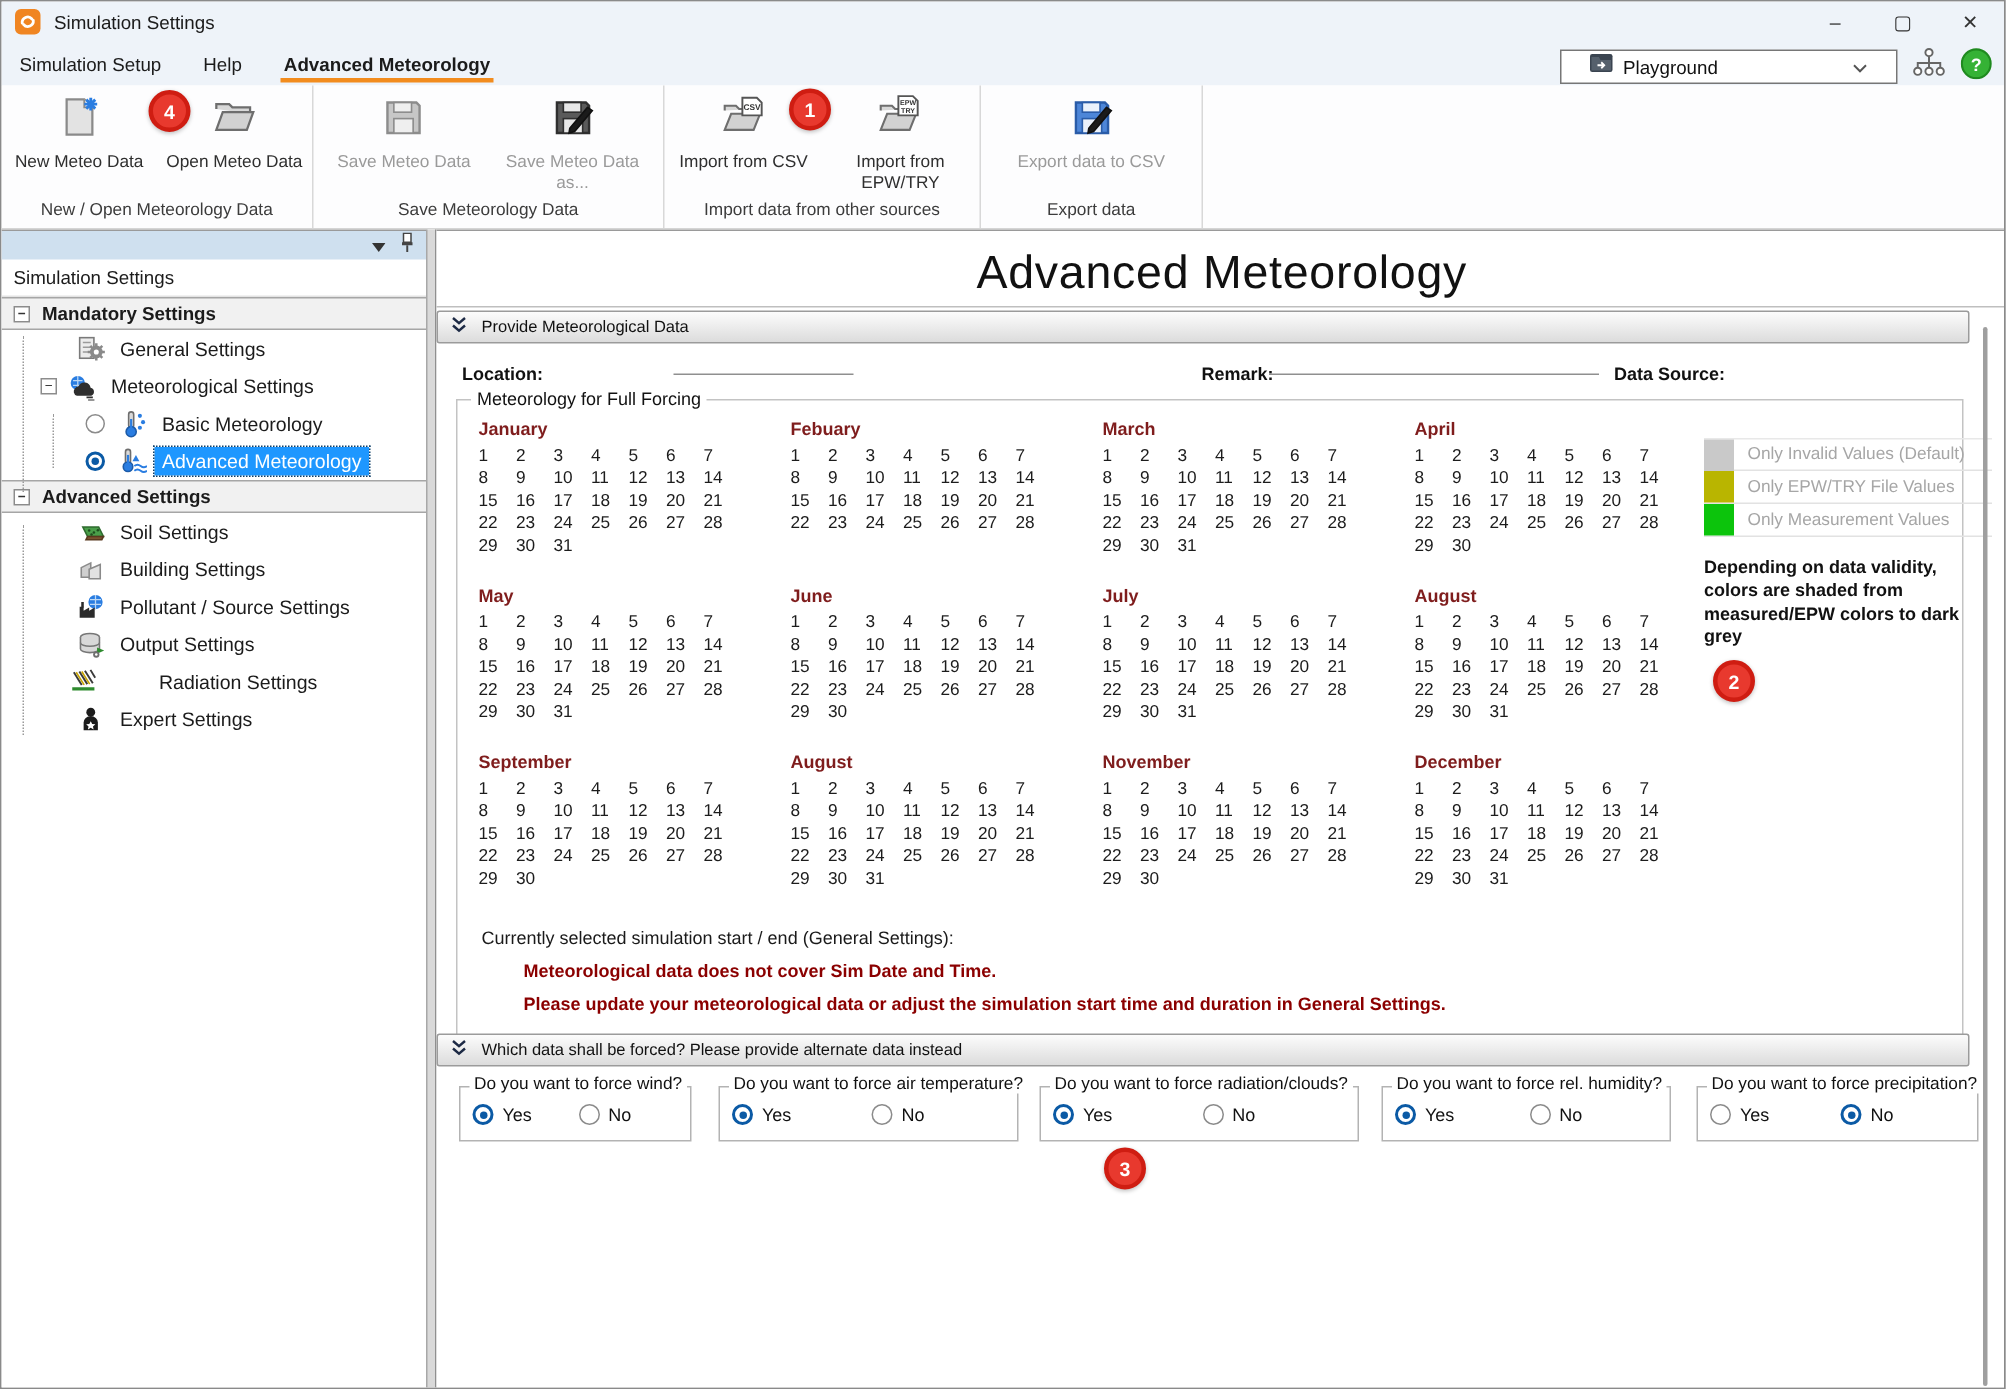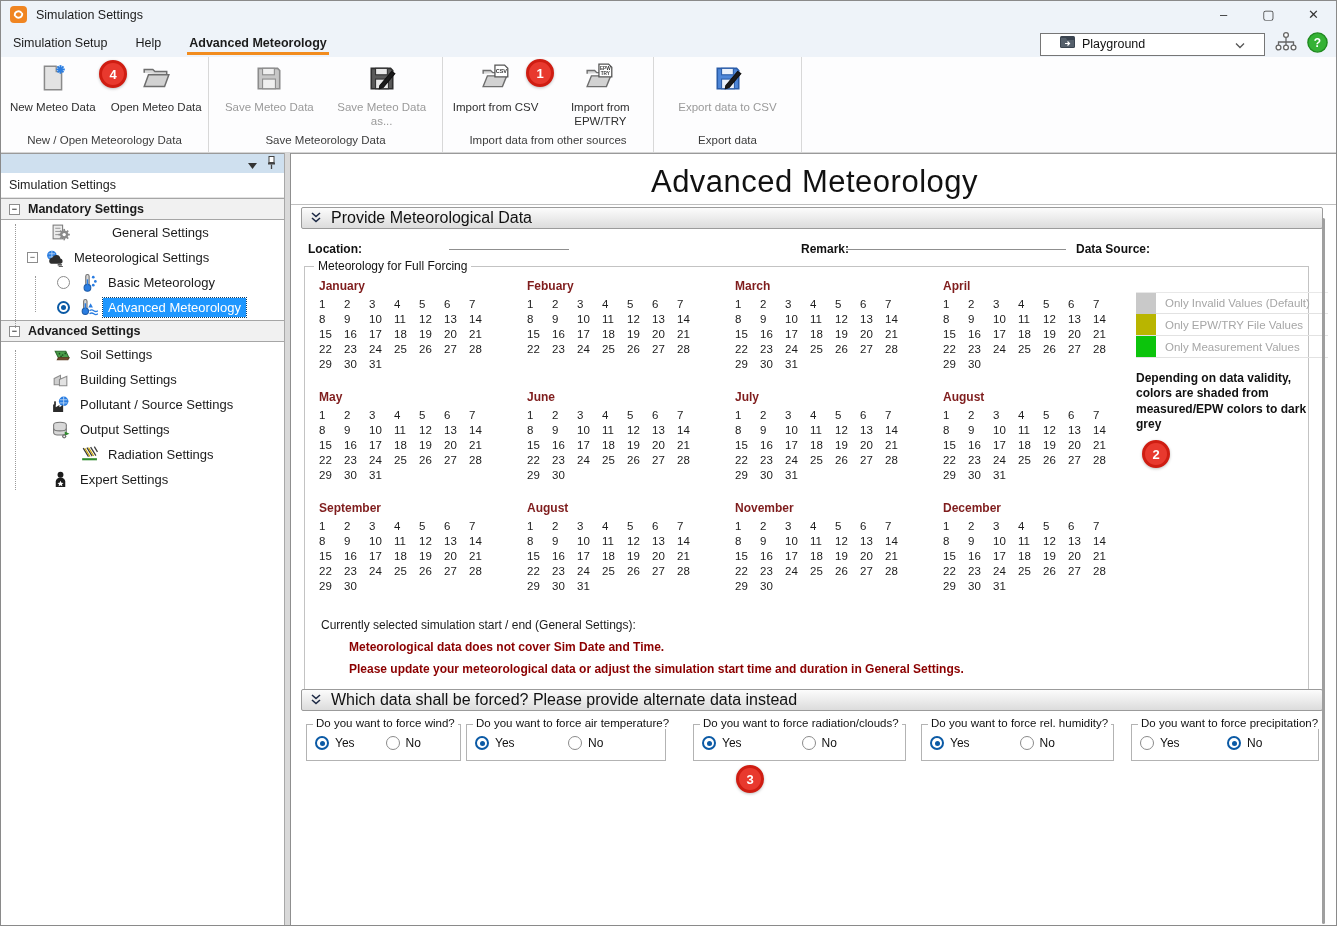--- a/index.html
+++ b/index.html
@@ -53,21 +53,21 @@
   .radio-sm { width:13px; height:13px; border-radius:50%; border:1px solid #8b8b8b; background:#fff; flex:none; margin-right:9px; position:relative; }
   .radio-sm.on { border:2px solid #0b5aa5; }
   .radio-sm.on::after { content:""; position:absolute; left:2px; top:2px; width:5px; height:5px; border-radius:50%; background:#0b5aa5; }
   .dot-v { position:absolute; border-left:1px dotted #9a9a9a; width:0; }
   .splitter { position:absolute; left:283px; top:152px; width:7px; bottom:0; background:#d9d9d9; border-left:1px solid #a8a8a8; border-right:1px solid #8f8f8f; }
 
   
   .main { position:absolute; left:290px; top:152px; width:1047px; bottom:0; background:#fff; border-top:1px solid #9a9a9a; }
   .main-title { position:absolute; left:0; top:10px; width:100%; text-align:center; font-size:31px; font-weight:300; color:#111; letter-spacing:.5px; }
   .title-rule { position:absolute; left:0; top:50px; width:100%; border-top:1px solid #bfbfbf; }
-  .sec-bar { position:absolute; left:10px; width:1022px; height:22px; background:linear-gradient(#fcfcfc,#dcdcdc); border:1px solid #9b9b9b; border-radius:2px; display:flex; align-items:center; gap:10px; padding-left:9px; font-size:16px; color:#111; }
+  .sec-bar { position:absolute; left:0; width:1022px; height:22px; background:linear-gradient(#fcfcfc,#dcdcdc); border:1px solid #9b9b9b; border-radius:2px; display:flex; align-items:center; gap:10px; padding-left:9px; font-size:11px; color:#111; }
   .sec-bar.bar1 { top:53px; } .sec-bar.bar2 { top:535px; }
   .scroll-line { position:absolute; left:1031px; top:64px; width:3px; height:706px; background:#9f9f9f; border-radius:2px; }
 
   .field-label { position:absolute; font-size:12px; font-weight:600; color:#111; }
   .field-line { position:absolute; border-bottom:1px solid #8f8f8f; height:16px; }
 
   .cal-fieldset { position:absolute; left:13px; top:112px; width:1005px; height:440px; border:1px solid #c3c3c3; }
   .cal-legend-title { position:absolute; left:9px; top:-8px; background:#fff; padding:0 4px; font-size:12px; color:#111; }
   .months { position:absolute; left:14px; top:12px; display:grid; grid-template-columns:repeat(4,208px); row-gap:17px; }
   .month .mname { font-size:12px; font-weight:bold; color:#7f1d1d; margin-bottom:5px; }
@@ -84,21 +84,21 @@
   .status-warn { position:absolute; left:30px; font-size:12px; font-weight:bold; color:#8b0000;padding-left:28px; }
   .status-2 { top:486px; } .status-3 { top:508px; }
 
   .force-box { position:absolute; top:570px; height:37px; border:1px solid #b3b3b3; }
   .force-box .q { position:absolute; left:6px; top:-8px; background:#fff; padding:0 3px; font-size:11.5px; color:#111; white-space:nowrap; }
   .force-box .opts { position:absolute; left:8px; right:4px; top:11px; display:flex; }
   .force-opt { width:50%; display:flex; align-items:center; gap:6px; font-size:12px; color:#111; }
   .radio-f { width:14px; height:14px; border-radius:50%; border:1px solid #8b8b8b; background:#fff; flex:none; position:relative; }
   .radio-f.on { border:2px solid #0b5aa5; }
   .radio-f.on::after { content:""; position:absolute; left:2.5px; top:2.5px; width:5px; height:5px; border-radius:50%; background:#0b5aa5; }
-  .fb-1 { left:15px;  width:155px; } .fb-2 { left:175px; width:200px; }
+  .fb-1 { left:15px;  width:155px; } .fb-2 { left:188px; width:200px; }
   .fb-3 { left:402px; width:213px; } .fb-4 { left:630px; width:193px; }
   .fb-5 { left:840px; width:188px; }
 </style>
 </head>
 <body>
 
 <div class="window">
 
   <div class="titlebar">
     <div class="appicon">
@@ -248,21 +248,21 @@
             <rect x="1" y="6.5" width="7" height="2" fill="#444"></rect>
             <line x1="4.5" y1="8.5" x2="4.5" y2="13" stroke="#444" stroke-width="1.3"></line>
           </svg></span>
     </div>
     <div class="side-title">Simulation Settings</div>
     <div id="tree">
         <div class="tree-header">
           <span class="expand-box">−</span>
           <span>Mandatory Settings</span>
         </div>
-        <div class="tree-item" style="padding-left: 50px; gap: 32px;">
+        <div class="tree-item" style="padding-left: 50px;">
           <span class="icon18"><svg width="19" height="19" viewBox="0 0 18 18">
               <rect x="2" y="2" width="9" height="13" fill="#ececec" stroke="#7a7a7a"></rect>
               <line x1="4" y1="5" x2="9" y2="5" stroke="#9a9a9a"></line>
               <line x1="4" y1="8" x2="9" y2="8" stroke="#9a9a9a"></line>
               <line x1="4" y1="11" x2="9" y2="11" stroke="#9a9a9a"></line>
               <circle cx="12.5" cy="11" r="4" fill="#8a8a8a"></circle>
               <circle cx="12.5" cy="11" r="1.6" fill="#fff"></circle>
               <g stroke="#8a8a8a" stroke-width="1.6">
                 <line x1="12.5" y1="5.6" x2="12.5" y2="16.4"></line>
                 <line x1="7.1" y1="11" x2="17.9" y2="11"></line>
@@ -348,21 +348,21 @@
           <span class="icon18"><svg width="19" height="19" viewBox="0 0 18 18">
               <ellipse cx="8.5" cy="4.5" rx="6" ry="2.3" fill="#d8d8d8" stroke="#777"></ellipse>
               <path d="M2.5 4.5 V12 a6 2.3 0 0 0 12 0 V4.5" fill="#d8d8d8" stroke="#777"></path>
               <path d="M2.5 8 a6 2.3 0 0 0 12 0" fill="none" stroke="#777"></path>
               <polygon points="13,11 17.5,13 13,15" fill="#2e8b2e"></polygon>
               <circle cx="12.5" cy="15.5" r="2" fill="#6e6e6e"></circle>
               <circle cx="12.5" cy="15.5" r=".8" fill="#fff"></circle>
             </svg></span>
           <span class="txt">Output Settings</span>
         </div>
-        <div class="tree-item" style="padding-left: 78px;">
+        <div class="tree-item" style="padding-left: 44px; gap: 32px;">
           <span class="icon18"><svg width="19" height="19" viewBox="0 0 18 18">
               <g stroke="#3a3a3a" stroke-width="1.2">
                 <line x1="4" y1="3" x2="9" y2="11"></line>
                 <line x1="7.5" y1="2.5" x2="12.5" y2="10.5"></line>
                 <line x1="11" y1="2" x2="16" y2="10"></line>
                 <line x1="14.5" y1="1.5" x2="17.5" y2="6.5"></line>
               </g>
               <g stroke="#c8a400" stroke-width="1">
                 <line x1="5.5" y1="3" x2="10.5" y2="11"></line>
                 <line x1="9" y1="2.5" x2="14" y2="10.5"></line>

